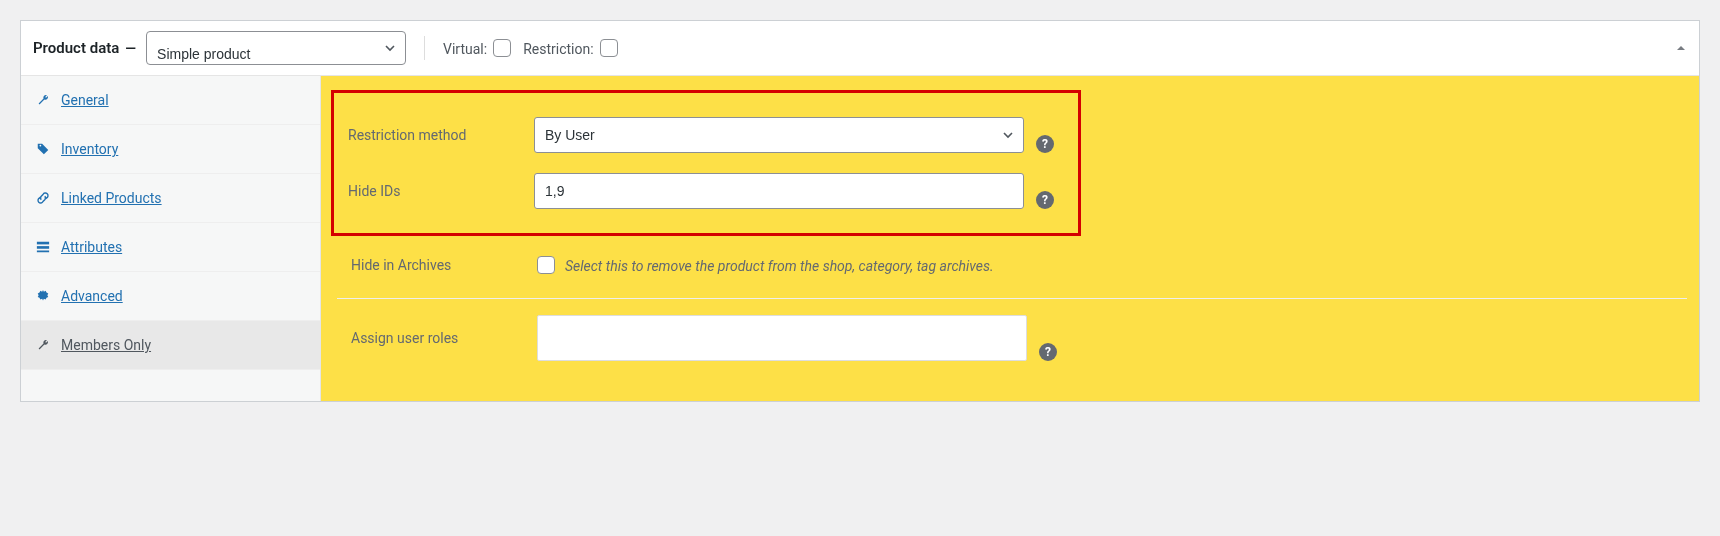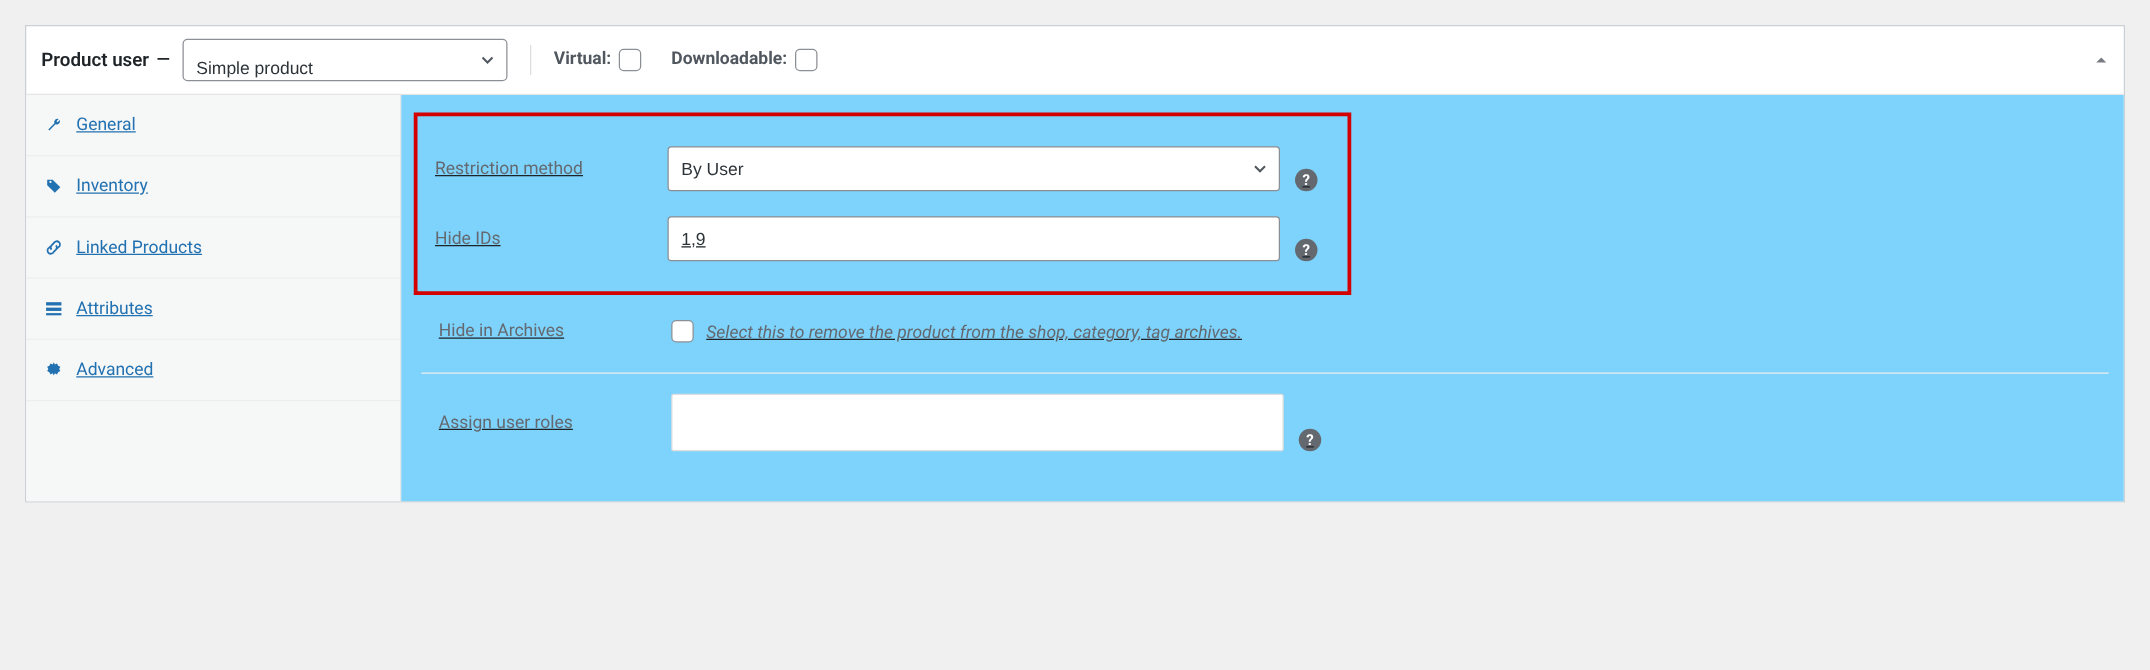--- a/index.html
+++ b/index.html
@@ -55,25 +55,24 @@
     pointer-events: none;
   }
   .vert-divider {
     width: 1px;
     height: 24px;
     background: #ddd;
     margin: 0 18px;
   }
   .header-opt {
     display: flex;
-    align-items: flex-start;
-    margin-right: 24px;
+    align-items: flex-end;
+    margin-right: 12px;
     font-size: 14px;
     color: #50575e;
-    font-weight: bold;
   }
   .header-opt .cb {
     margin-left: 6px;
   }
   .cb {
     width: 18px;
     height: 18px;
     border: 1px solid #8c8f94;
     border-radius: 4px;
     background: #fff;
@@ -117,23 +116,22 @@
     align-items: center;
     justify-content: center;
     margin-right: 10px;
     color: inherit;
   }
   .tab.active .tab-icon { color: #50575e; }
   .tab-label { color: inherit; text-decoration: underline; }
   .content {
     flex: 1;
     padding: 14px 12px 30px 16px;
-    background: #7dd3fc;
+    background: #fde047;
     position: relative;
-    text-decoration: underline;
   }
   .highlight-box {
     border: 3px solid #d40000;
     padding: 14px 0 14px 0;
     margin-bottom: 10px;
     margin-left: -6px;
     width: 750px;
   }
   .form-row {
     display: flex;
@@ -194,21 +192,21 @@
     margin: 14px 0 6px 0;
   }
   svg { display: block; }
 </style>
 </head>
 <body>
 
 <div class="panel">
 
   <div class="panel-header">
-    <span class="panel-title">Product user</span>
+    <span class="panel-title">Product data</span>
     <span class="panel-title-sep">—</span>
 
     <span class="select-wrap">
       <select class="product-type-select">
         <option>Simple product</option>
       </select>
       <span class="chevron">
         <svg width="12" height="12" viewBox="0 0 12 12">
             <path d="M2 4 L6 8 L10 4" fill="none" stroke="#50575e" stroke-width="1.6"></path>
           </svg>
@@ -216,21 +214,21 @@
     </span>
 
     <div class="vert-divider"></div>
 
     <label class="header-opt">
       <span>Virtual:</span>
       <span class="cb"></span>
     </label>
 
     <label class="header-opt">
-      <span>Downloadable:</span>
+      <span>Restriction:</span>
       <span class="cb"></span>
     </label>
 
     <span class="collapse-toggle">
       <svg width="12" height="12" viewBox="0 0 12 12">
           <path d="M2 8 L6 4 L10 8 Z" fill="#787c82"></path>
         </svg>
     </span>
   </div>
 
@@ -279,20 +277,28 @@
 
       <div class="tab">
         <span class="tab-icon">
           <svg width="14" height="14" viewBox="0 0 16 16">
               <path d="M8 5a3 3 0 1 1 0 6 3 3 0 0 1 0-6zm0-4l1 2 2-1 1 2 2 1-1 2 1 2-2 1-1 2-2-1-1 2-1-2-2 1-1-2-2-1 1-2-1-2 2-1 1-2 2 1z" fill="#2271b1"></path>
             </svg>
         </span>
         <span class="tab-label">Advanced</span>
       </div>
 
+      <div class="tab active">
+        <span class="tab-icon">
+          <svg width="14" height="14" viewBox="0 0 16 16">
+              <path d="M13.5 3.5a3 3 0 0 1-3.9 3.9L4 13l-1-1 5.6-5.6A3 3 0 0 1 12.5 2.5l-2 2 1 1 2-2z" fill="#50575e"></path>
+            </svg>
+        </span>
+        <span class="tab-label">Members Only</span>
+      </div>
 
     </div>
 
     <div class="content">
 
       <div class="highlight-box">
 
         <div class="form-row">
           <div class="label">Restriction method</div>
           <div class="control">

